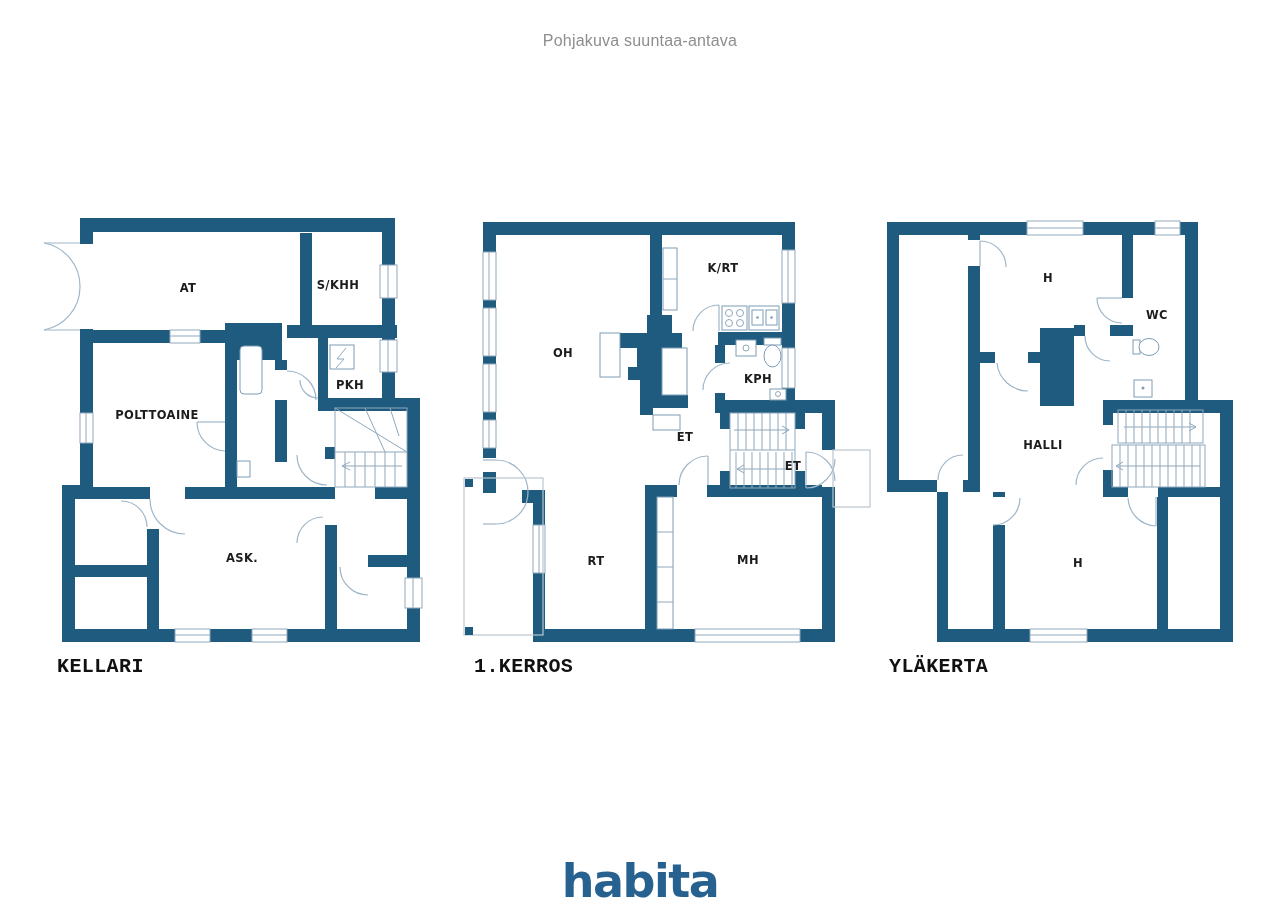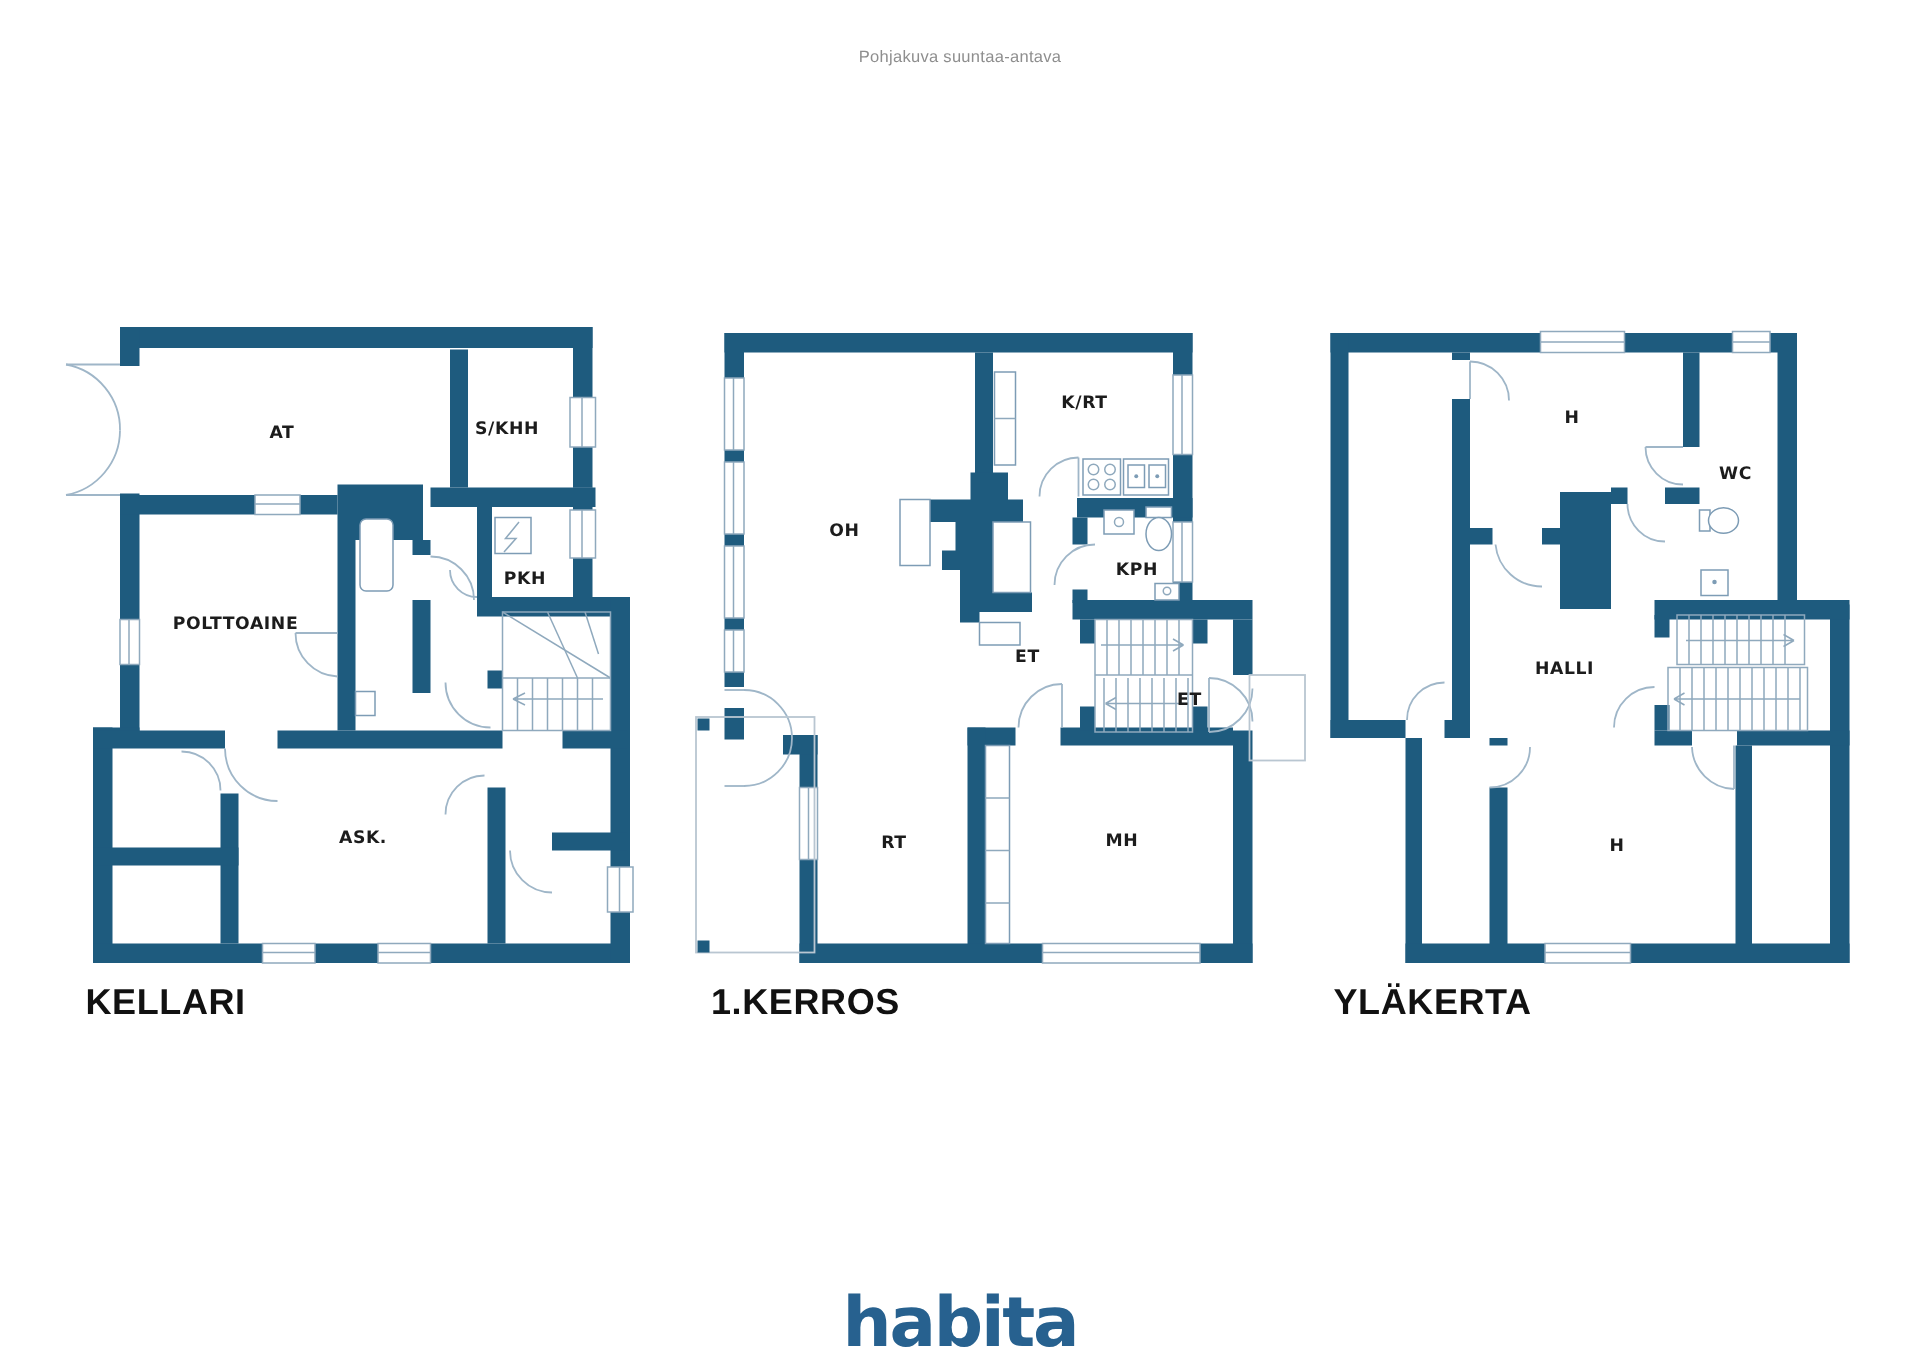--- a/index.html
+++ b/index.html
@@ -1,21 +1,21 @@
 <!DOCTYPE html>
 <html><head>
 <meta charset="utf-8">
 <style>
   html,body{margin:0;padding:0;background:#ffffff;}
   .page{position:relative;width:1280px;height:905px;background:#fff;overflow:hidden;
         font-family:"Liberation Sans",sans-serif;}
   .top-title{position:absolute;top:32px;left:0;width:100%;text-align:center;
-             font-size:11px;color:#8e8e8e;letter-spacing:.2px;}
-  .plan-title{position:absolute;top:655px;font-size:24px;font-weight:800;color:#111;
-              letter-spacing:.4px;font-family:Liberation Sans, sans-serif;}
+             font-size:16px;color:#8e8e8e;letter-spacing:.2px;}
+  .plan-title{position:absolute;top:655px;font-size:20px;font-weight:800;color:#111;
+              letter-spacing:.4px;font-family:Liberation Mono, monospace;}
   #t-kellari{left:57px;}
   #t-kerros{left:474px;text-align:center;}
   #t-ylakerta{left:889px;text-align:right;}
   .logo{position:absolute;top:854px;left:0;width:100%;text-align:center;
         font-size:46px;font-weight:800;color:#27618f;letter-spacing:-1.5px;
         font-family:"DejaVu Sans","Liberation Sans",sans-serif;}
   svg{position:absolute;left:0;top:0;}
   .w{fill:#1e5b7e;}
   .ln{stroke:#9fb6c8;stroke-width:1.2;fill:none;}
   .st{stroke:#8fa9bd;stroke-width:1;fill:none;}

